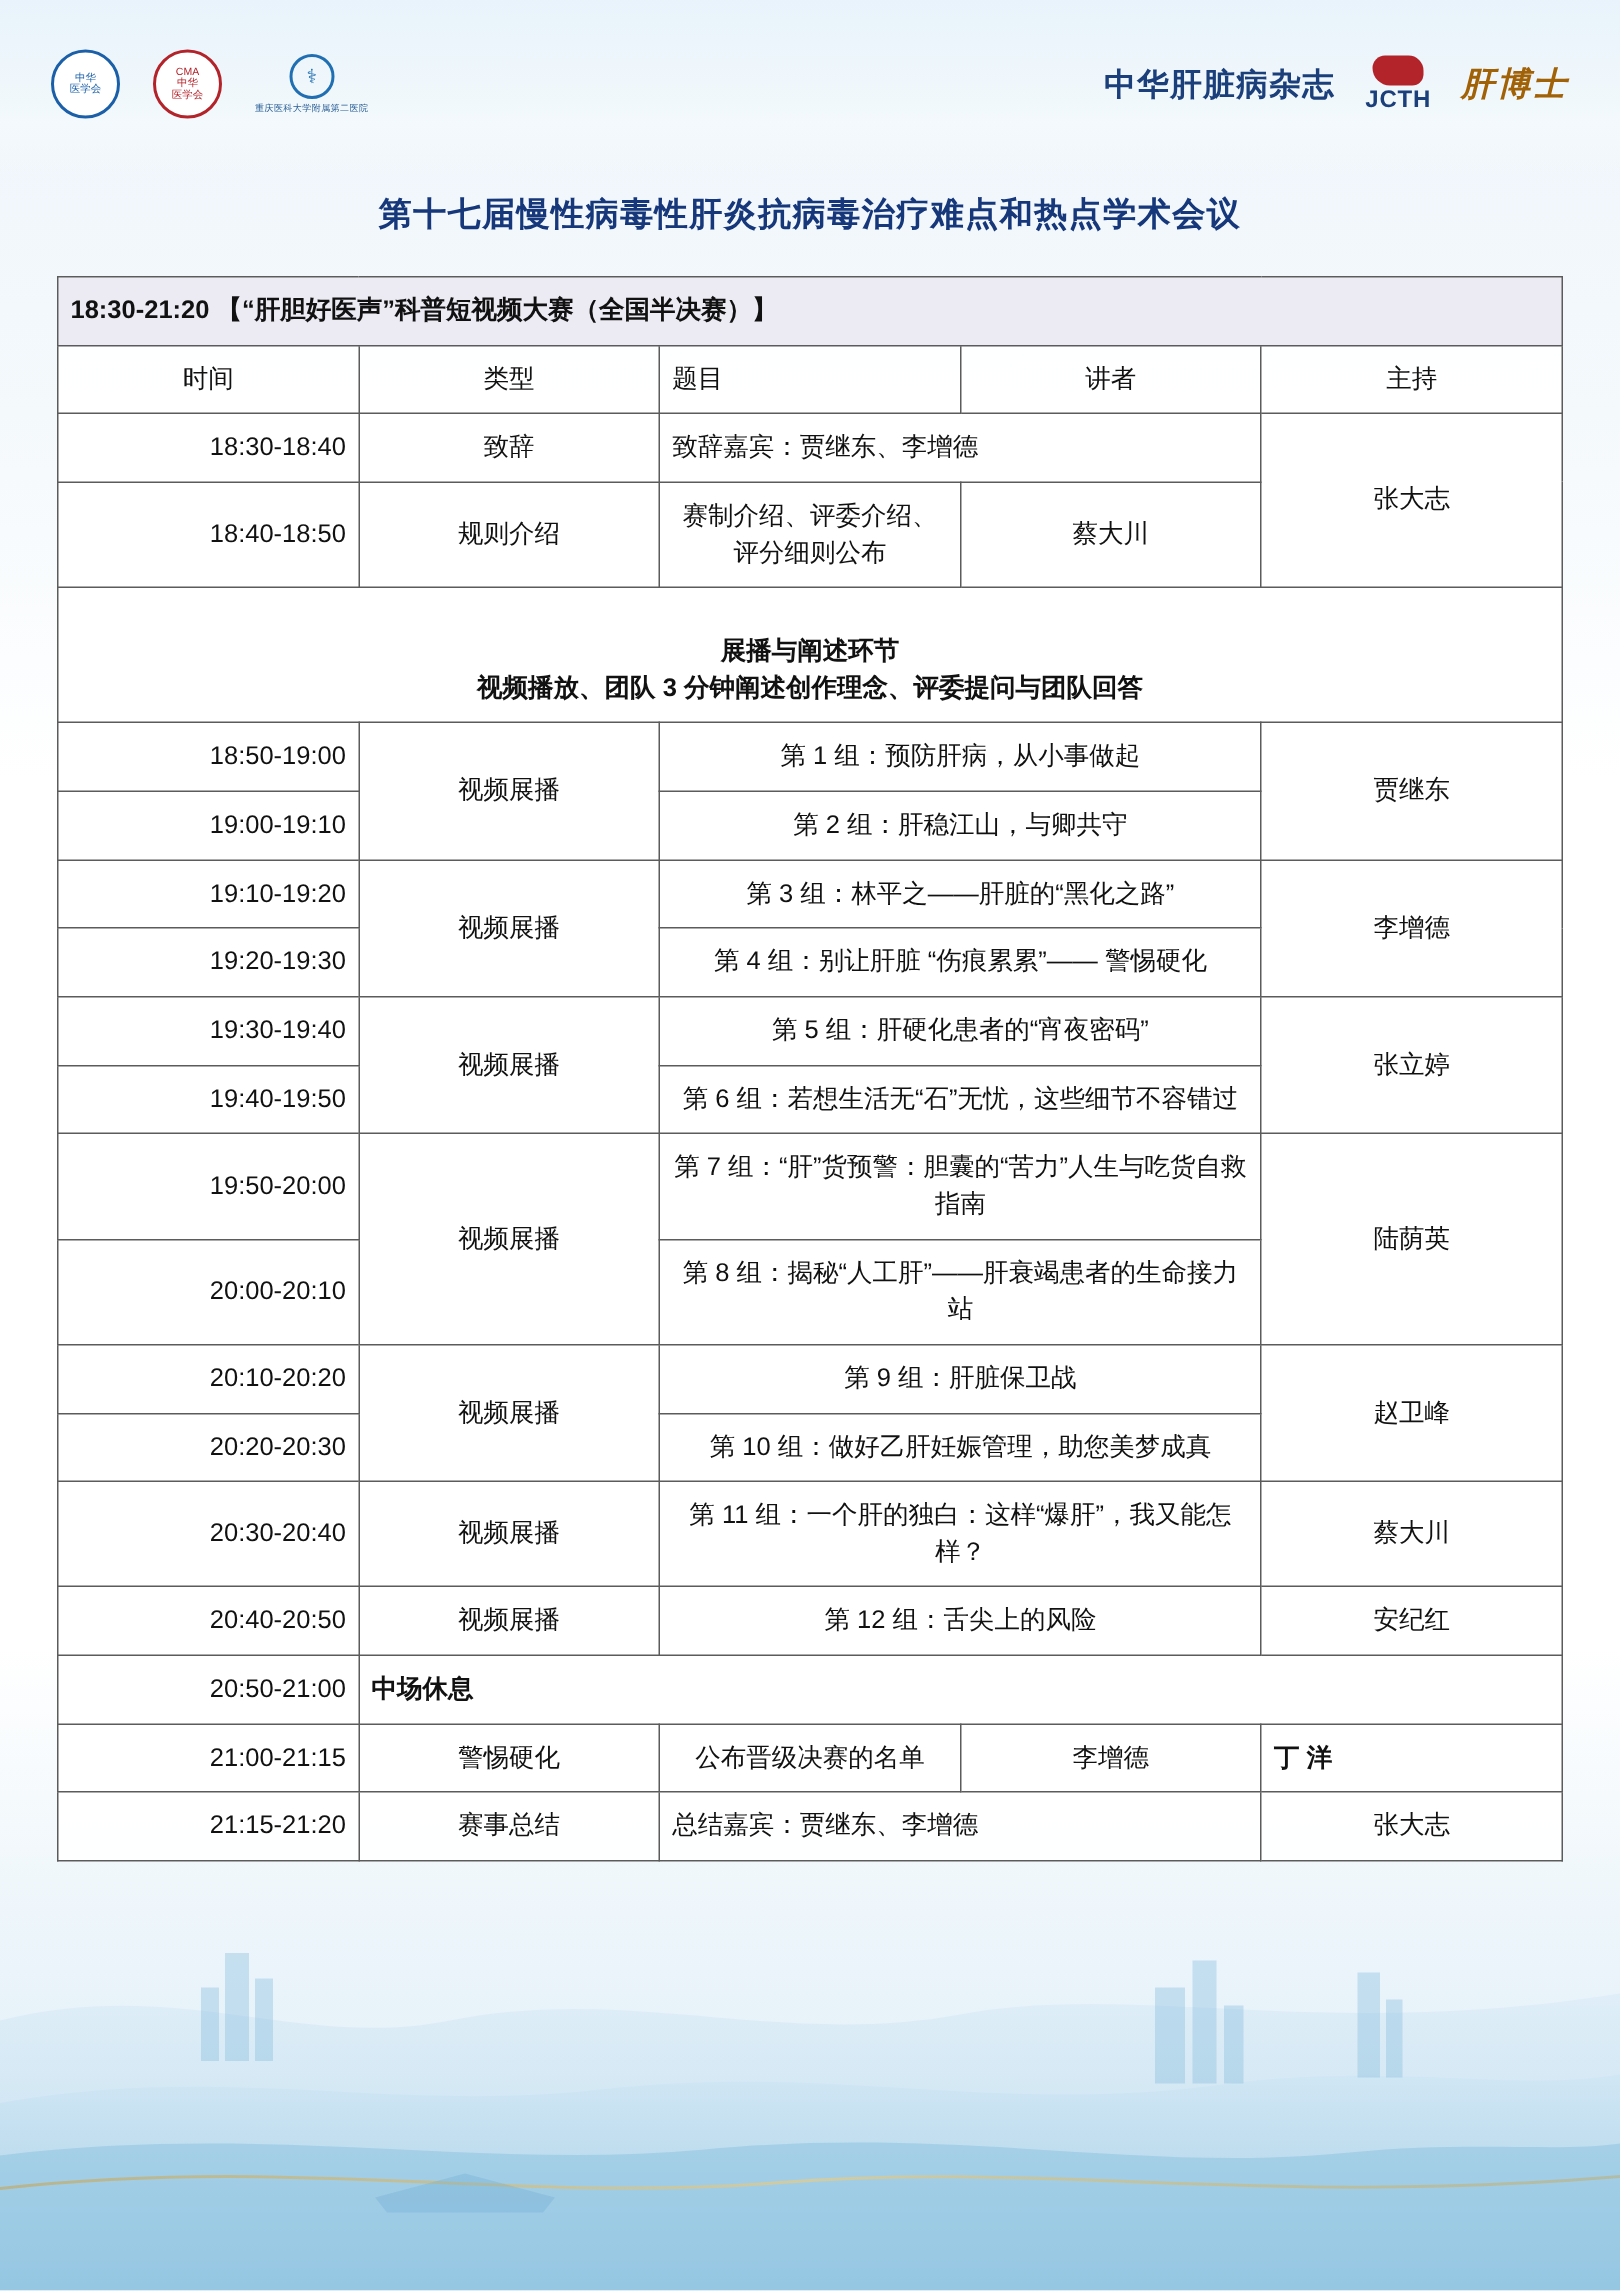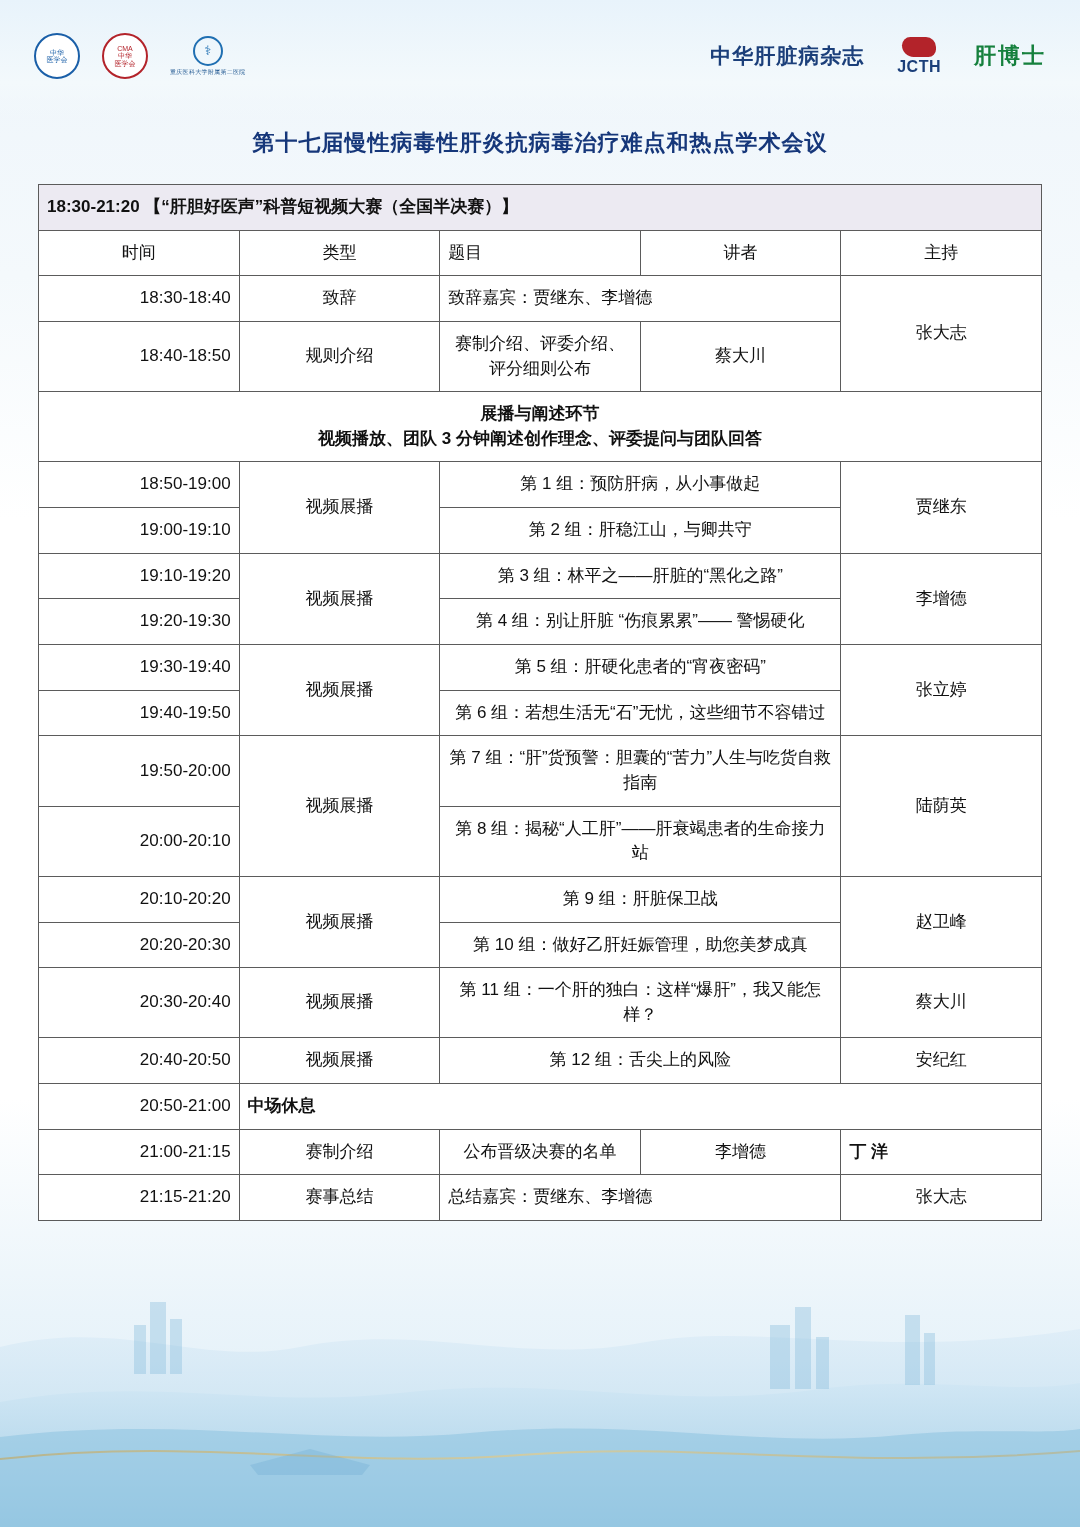--- a/index.html
+++ b/index.html
@@ -91,21 +91,21 @@
   }
   .logo-block .cap {
     font-size: 6px;
     color: #2a5f96;
     letter-spacing: .3px;
     white-space: nowrap;
   }
   .logo-right {
     display: flex;
     align-items: center;
-    gap: 33px;
+    gap: 20px;
   }
   .brand-script {
     font-family: "DejaVu Serif", serif;
     font-size: 21px;
     font-weight: bold;
     color: #1b3f7a;
     letter-spacing: 1px;
   }
   .jcth-wrap {
     display: flex;
@@ -121,22 +121,23 @@
   .jcth-text {
     font-size: 16px;
     font-weight: bold;
     color: #1b3f7a;
     letter-spacing: .5px;
   }
   .brand-red {
     font-family: "DejaVu Serif", serif;
     font-size: 22px;
     font-weight: bold;
-    color: #15803d;
+    color: #a16207;
     letter-spacing: 2px;
+    font-style: italic;
   }
 
   
   .main-title {
     position: relative;
     z-index: 3;
     text-align: center;
     font-size: 22px;
     font-weight: bold;
     color: #16377a;
@@ -181,21 +182,21 @@
   .c-type { width: 122px; text-align: center; }
   .c-topic { text-align: center; padding-left: 14px; }
   .c-topic.center { text-align: left; padding-left: 8px; }
   .c-speaker { width: 104px; text-align: center; }
   .c-host { width: 104px; text-align: center; }
   .section-row td {
     text-align: center;
     font-weight: bold;
     padding: 8px 8px 10px 8px;
   }
-  .section-row .l1 { display: block; }
+  .section-row .l1 { display: block; margin-top: 20px; }
   .section-row .l2 { display: block; }
   .center-strong { text-align: left; font-weight: bold; }
 </style>
 </head>
 <body>
 
 <div class="page-bg"></div>
 <div class="bg-top-band"></div>
 
 <svg class="bg-wave" viewBox="0 0 1080 330" preserveAspectRatio="none">
@@ -350,21 +351,21 @@
           <td class="c-type">视频展播</td>
           <td class="c-topic" colspan="2">第 12 组：舌尖上的风险</td>
           <td class="c-host">安纪红</td>
         </tr>
         <tr>
           <td class="c-time">20:50-21:00</td>
           <td class="c-topic center center-strong" colspan="4">中场休息</td>
         </tr>
         <tr>
           <td class="c-time">21:00-21:15</td>
-          <td class="c-type">赛制介绍</td>
+          <td class="c-type">警惕硬化</td>
           <td class="c-topic">公布晋级决赛的名单</td>
           <td class="c-speaker">李增德</td>
           <td class="c-host center-strong">丁 洋</td>
         </tr>
         <tr>
           <td class="c-time">21:15-21:20</td>
           <td class="c-type">赛事总结</td>
           <td class="c-topic center" colspan="2">总结嘉宾：贾继东、李增德</td>
           <td class="c-host">张大志</td>
         </tr>

